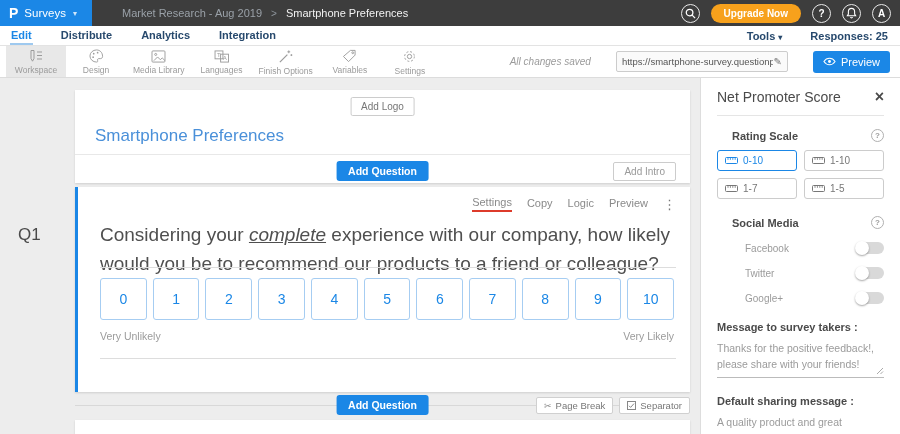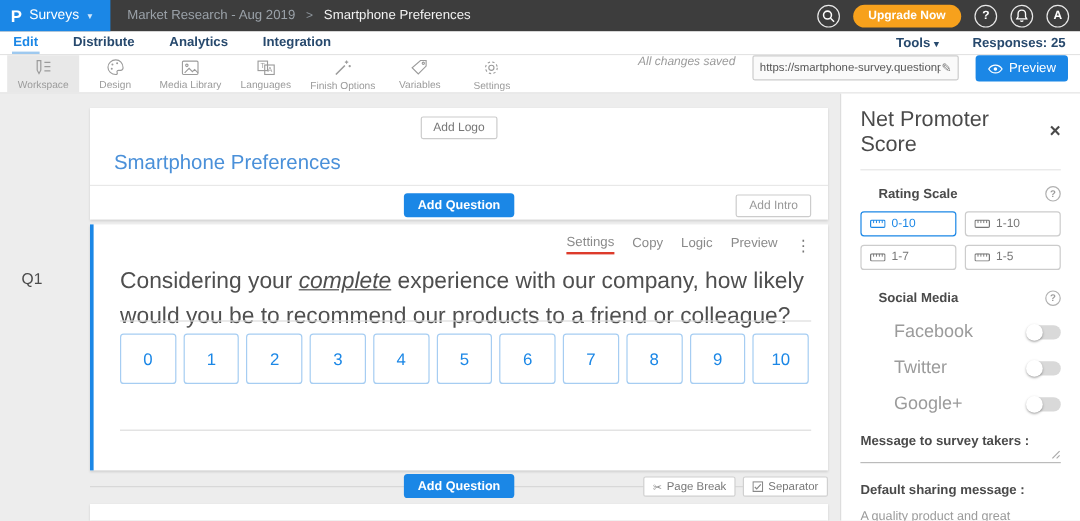--- a/index.html
+++ b/index.html
@@ -6,21 +6,21 @@
   html,body { width:900px; height:434px; overflow:hidden; background:#ededed;
     font-family:"Liberation Sans", sans-serif; }
 
   
   .topbar { height:26px; background:#3d3d3d; display:flex; align-items:center; position:relative; }
   .logo-block { width:92px; height:26px; background:#1b87e6; display:flex; align-items:center;
     padding-left:9px; gap:6px; cursor:pointer; }
   .logo-p { color:#fff; font-weight:bold; font-size:14px; }
   .logo-name { color:#fff; font-size:11.5px; }
   .logo-caret { color:#cfe6fa; font-size:8px; margin-left:1px; }
-  .breadcrumb { display:flex; align-items:center; margin-left:14px; font-size:11px; gap:9px; }
+  .breadcrumb { display:flex; align-items:center; margin-left:30px; font-size:11px; gap:9px; }
   .crumb-parent { color:#9aa1a8; cursor:pointer; }
   .crumb-sep { color:#8e959c; font-size:10px; }
   .crumb-current { color:#f2f2f2; }
   .topbar-right { margin-left:auto; display:flex; align-items:center; gap:11px; padding-right:9px; }
   .circle-btn { width:19px; height:19px; border:1.5px solid #e8e8e8; border-radius:50%;
     display:flex; align-items:center; justify-content:center; color:#fff; font-size:10px;
     font-weight:bold; cursor:pointer; background:transparent; }
   .upgrade-btn { height:19px; background:#f7a11c; border:none; border-radius:10px; color:#fff;
     font-weight:bold; font-size:10px; padding:0 13px; cursor:pointer; }
 
@@ -34,33 +34,33 @@
   .tools-link, .responses-link { font-size:11px; color:#27496d; font-weight:bold; cursor:pointer;text-align:center; }
   .tools-caret { font-size:8px; color:#27496d; }
 
   
   .toolbar { height:32px; background:#fff; border-bottom:1px solid #dcdcdc; display:flex;
     align-items:stretch; padding-left:6px; }
   .tool-item { min-width:60px; padding:3px 7px 2px; display:flex; flex-direction:column;
     align-items:center; justify-content:center; gap:2px; cursor:pointer; }
   .tool-item.active { background:#e8e8e8; }
   .tool-label { font-size:8.5px; color:#9b9b9b; white-space:nowrap; }
-  .toolbar-right { margin-left:auto; display:flex; align-items:flex-start; gap:14px; padding-right:10px; }
+  .toolbar-right { margin-left:auto; display:flex; align-items:center; gap:25px; padding-right:10px; }
   .saved-status { font-size:10px; font-style:italic; color:#9b9b9b; }
   .url-box { width:172px; height:21px; background:#fafafa; border:1px solid #ccc; border-radius:2px;
     display:flex; align-items:center; padding:0 5px; }
   .url-input { flex:1; border:none; background:transparent; font-size:9.5px; color:#555;
     font-family:"Liberation Sans",sans-serif; outline:none; min-width:0; }
   .url-pencil { font-size:10px; color:#777; cursor:pointer; }
   .preview-btn { height:22px; background:#1b87e6; color:#fff; border:none; border-radius:3px;
     font-size:11px; padding:0 10px; display:flex; align-items:center; gap:5px; cursor:pointer; }
 
   
   .content { position:relative; height:356px; background:#ededed; }
-  .q-number { position:absolute; left:18px; top:147px; font-size:13px; color:#4a4a4a; }
+  .q-number { position:absolute; left:18px; top:147px; font-size:17px; color:#4a4a4a; }
 
   .card { position:absolute; left:75px; width:615px; background:#fff;
     box-shadow:0 1px 2px rgba(0,0,0,.13); }
   .header-card { top:12px; height:93px; }
   .add-logo-btn { position:absolute; top:7px; left:50%; transform:translateX(-50%);
     background:#fff; border:1px solid #ccc; border-radius:2px; color:#777; font-size:10px;
     padding:3px 10px; cursor:pointer; }
   .survey-title { position:absolute; left:20px; top:36px; font-size:17px; color:#4a90d9; }
   .header-divider { position:absolute; top:64px; left:0; right:0; border-top:1px solid #e8e8e8; }
   .add-question-top { position:absolute; top:71px; left:50%; transform:translateX(-50%);
@@ -106,35 +106,35 @@
   .mini-btn { background:#fff; border:1px solid #d0d0d0; border-radius:2px; color:#777;
     font-size:9.5px; padding:2px 7px; display:flex; align-items:center; gap:4px; cursor:pointer; }
   .scissors { font-size:9px; color:#888; }
 
   .bottom-card { top:342px; height:14px; }
 
   
   .sidebar { position:absolute; top:0; right:0; width:200px; height:356px; background:#fff;
     border-left:1px solid #ddd; padding:11px 16px 0; }
   .sb-title-row { display:flex; align-items:center; justify-content:space-between; }
-  .sb-title { font-size:18px; color:#4a4a4a; }
+  .sb-title { font-size:14px; color:#4a4a4a; }
   .sb-close { font-size:16px; font-weight:bold; color:#4a4a4a; cursor:pointer; line-height:1;
     background:none; border:none; }
   .sb-divider { border-top:1px solid #e5e5e5; margin-top:10px; }
   .sb-section-row { display:flex; align-items:flex-end; justify-content:space-between; margin-top:13px;padding-left:15px; }
   .sb-section-label { font-size:11px; font-weight:bold; color:#4a4a4a; }
   .help-circle { width:13px; height:13px; border:1px solid #b0b0b0; border-radius:50%;
     color:#9b9b9b; font-size:8px; font-weight:bold; display:flex; align-items:center;
     justify-content:center; cursor:pointer; }
   .scale-grid { display:grid; grid-template-columns:1fr 1fr; gap:7px; margin-top:8px; }
   .scale-btn { height:21px; border:1px solid #ccc; border-radius:3px; background:#fff; color:#777;
     font-size:10px; display:flex; align-items:center; gap:5px; padding:0 7px; cursor:pointer; }
   .scale-btn.selected { border-color:#1b87e6; color:#1b87e6; }
   .sm-row { display:flex; align-items:center; justify-content:space-between; margin-top:13px; }
-  .sm-label { font-size:15px; color:#9b9b9b;padding-left:28px; }
+  .sm-label { font-size:10px; color:#9b9b9b;padding-left:28px; }
   .toggle-off { width:28px; height:12px; border-radius:6px; background:#d9d9d9; position:relative;
     cursor:pointer; }
   .toggle-off .knob { position:absolute; left:-1px; top:-1px; width:14px; height:14px;
     border-radius:50%; background:#fff; box-shadow:0 1px 2px rgba(0,0,0,.35); }
   .sb-field-label { font-size:11px; font-weight:bold; color:#4a4a4a; margin-top:17px; }
   .sb-textarea { margin-top:7px; font-size:10.5px; color:#9b9b9b; line-height:1.55;
     border-bottom:1px solid #bbb; padding-bottom:4px; position:relative; cursor:text; }
   .resize-handle { position:absolute; right:0; bottom:2px; }
   svg { display:block; }
 </style>
@@ -321,20 +321,24 @@
       <div class="nps-box">2</div>
       <div class="nps-box">3</div>
       <div class="nps-box">4</div>
       <div class="nps-box">5</div>
       <div class="nps-box">6</div>
       <div class="nps-box">7</div>
       <div class="nps-box">8</div>
       <div class="nps-box">9</div>
       <div class="nps-box">10</div>
     </div>
+    <div class="nps-anchors">
+      <span>Very Unlikely</span>
+      <span>Very Likely</span>
+    </div>
     <div class="q-div2"></div>
   </div>
 
   <div class="addq-row">
     <div class="addq-line"></div>
     <button class="add-question-bottom">Add Question</button>
     <div class="break-btns">
       <button class="mini-btn">
         <span class="scissors">✂</span>
         <span>Page Break</span>
@@ -421,20 +425,21 @@
     </div>
     <div class="sm-row">
       <span class="sm-label">Google+</span>
       <span class="toggle-off">
           <span class="knob"></span>
         </span>
     </div>
 
     <div class="sb-field-label">Message to survey takers :</div>
     <div class="sb-textarea">
+      <span>Thanks for the positive feedback!, please share with your friends!</span>
       <span class="resize-handle">
         <svg width="8" height="8" viewBox="0 0 8 8">
             <path d="M7 1L1 7M7 4.5L4.5 7" stroke="#aaa" fill="none"></path>
           </svg>
       </span>
     </div>
 
     <div class="sb-field-label">Default sharing message :</div>
     <div class="sb-textarea">
       <span>A quality product and great services, I am recommending it to my friends!</span>

